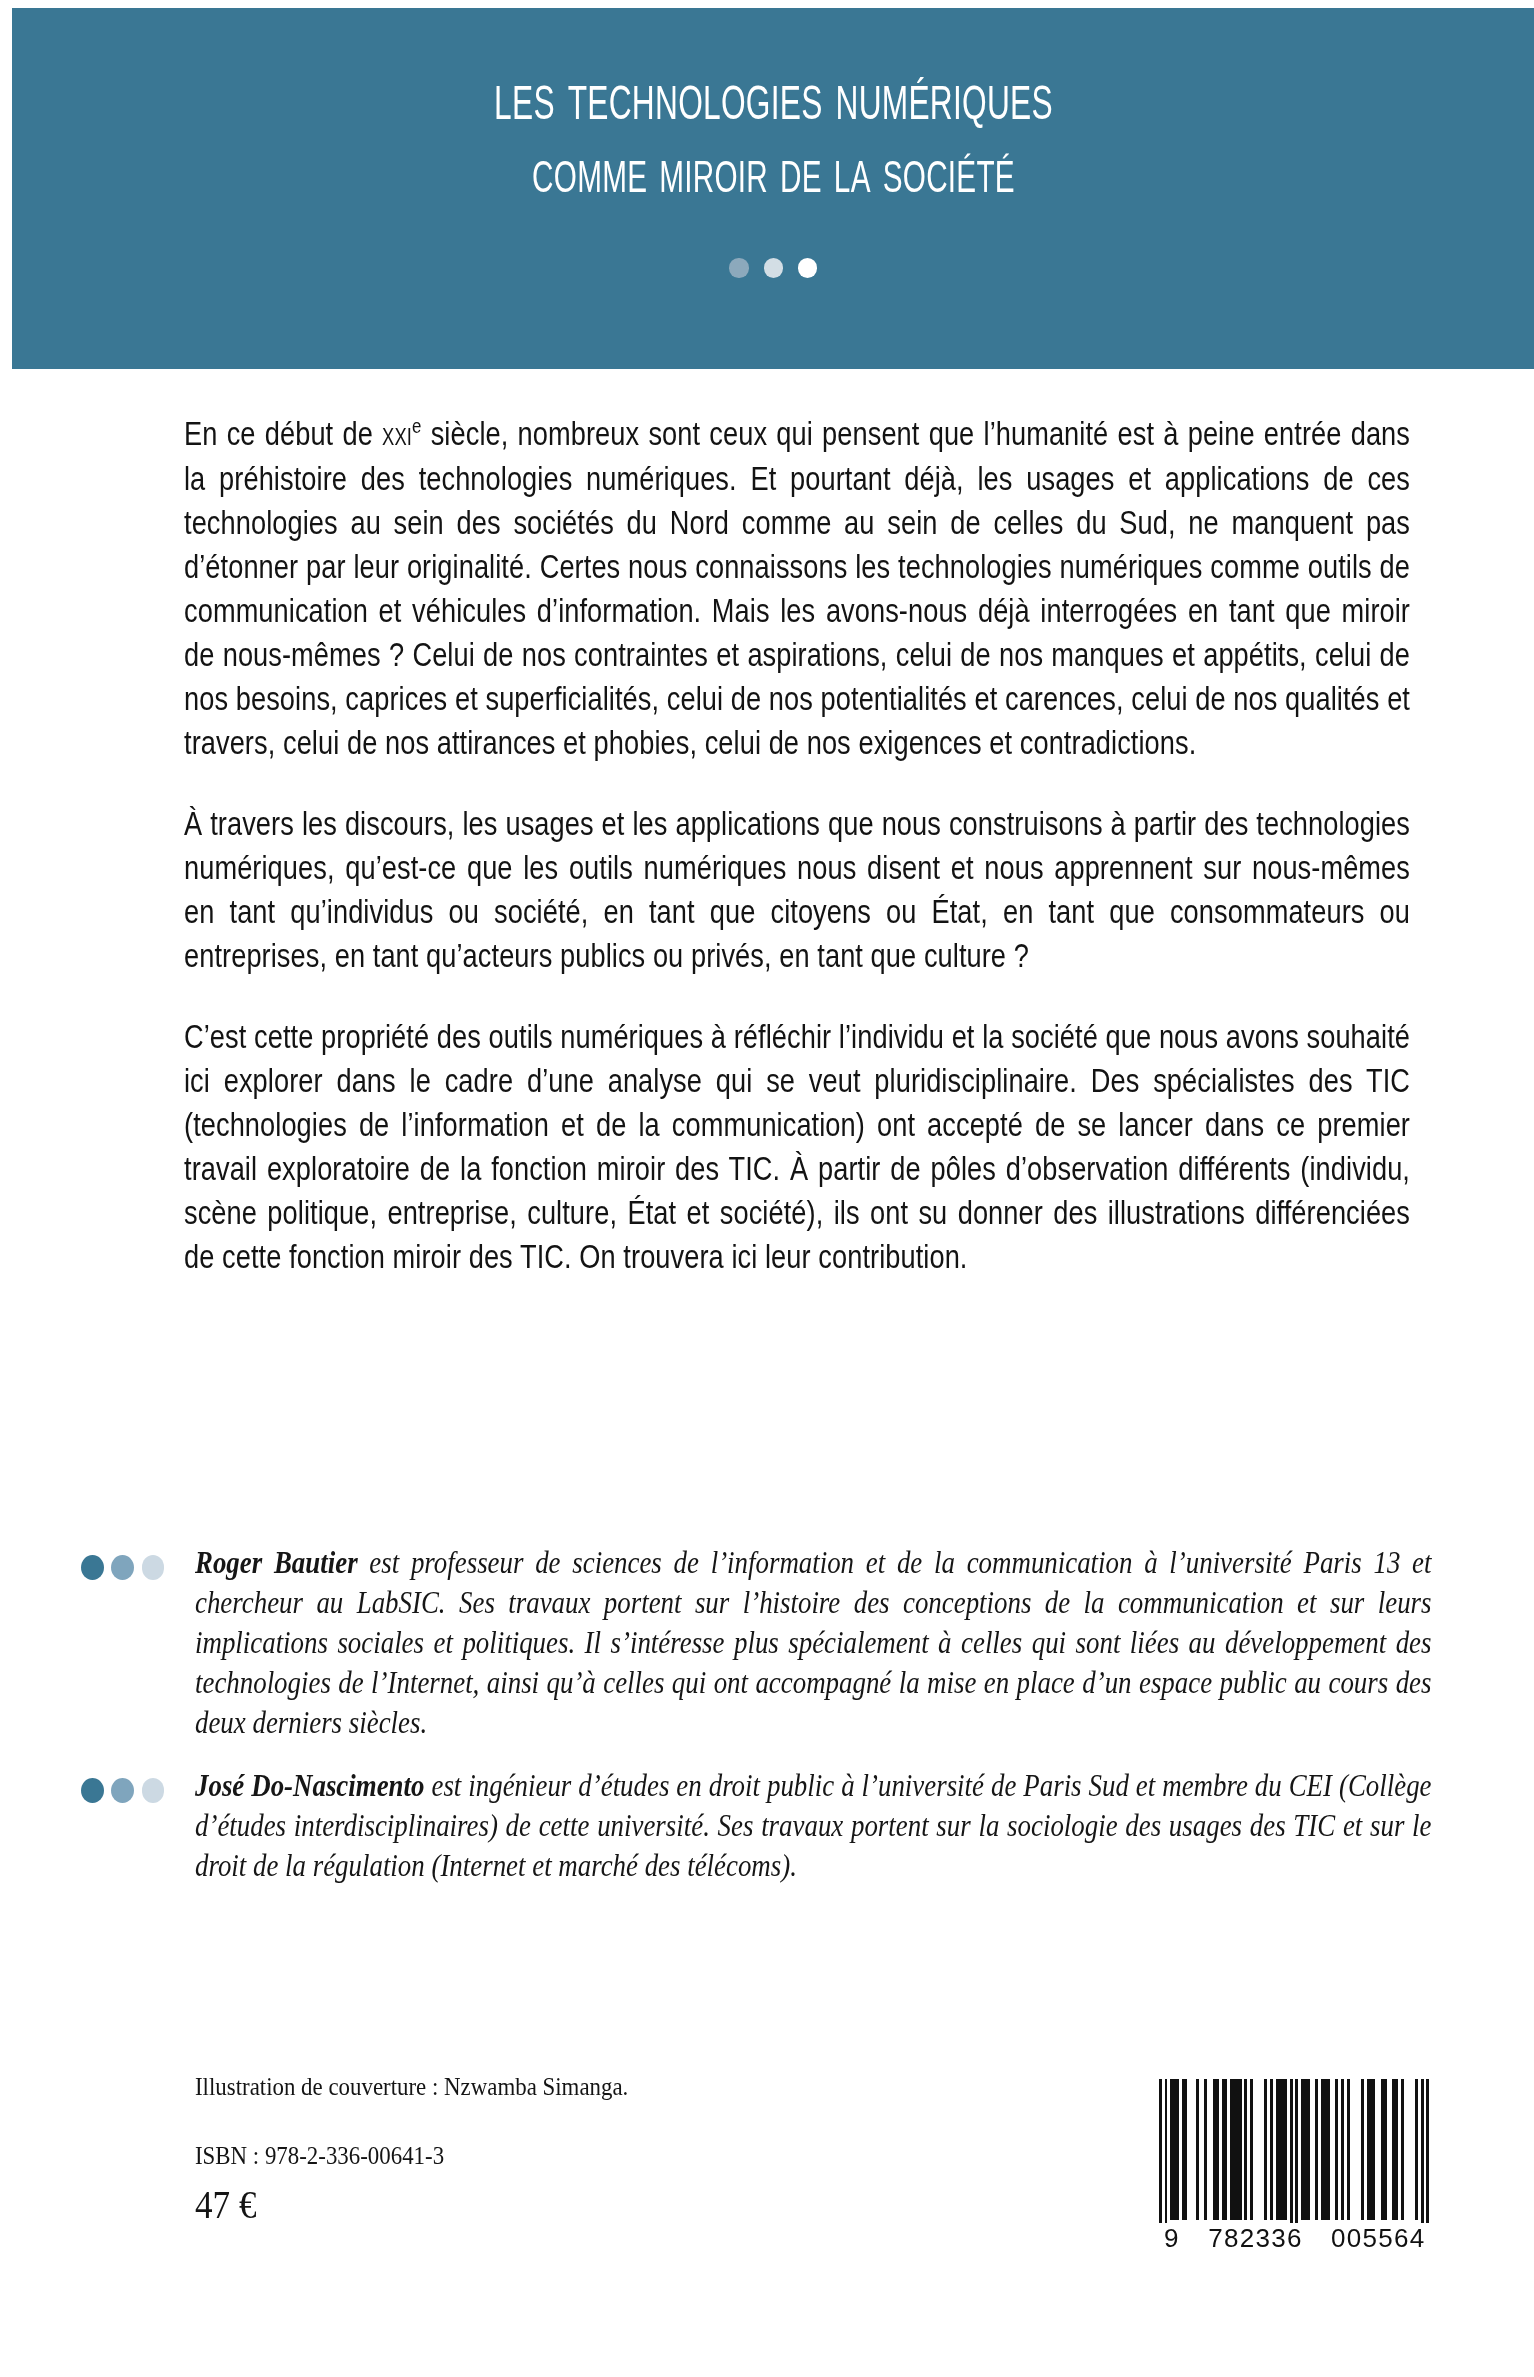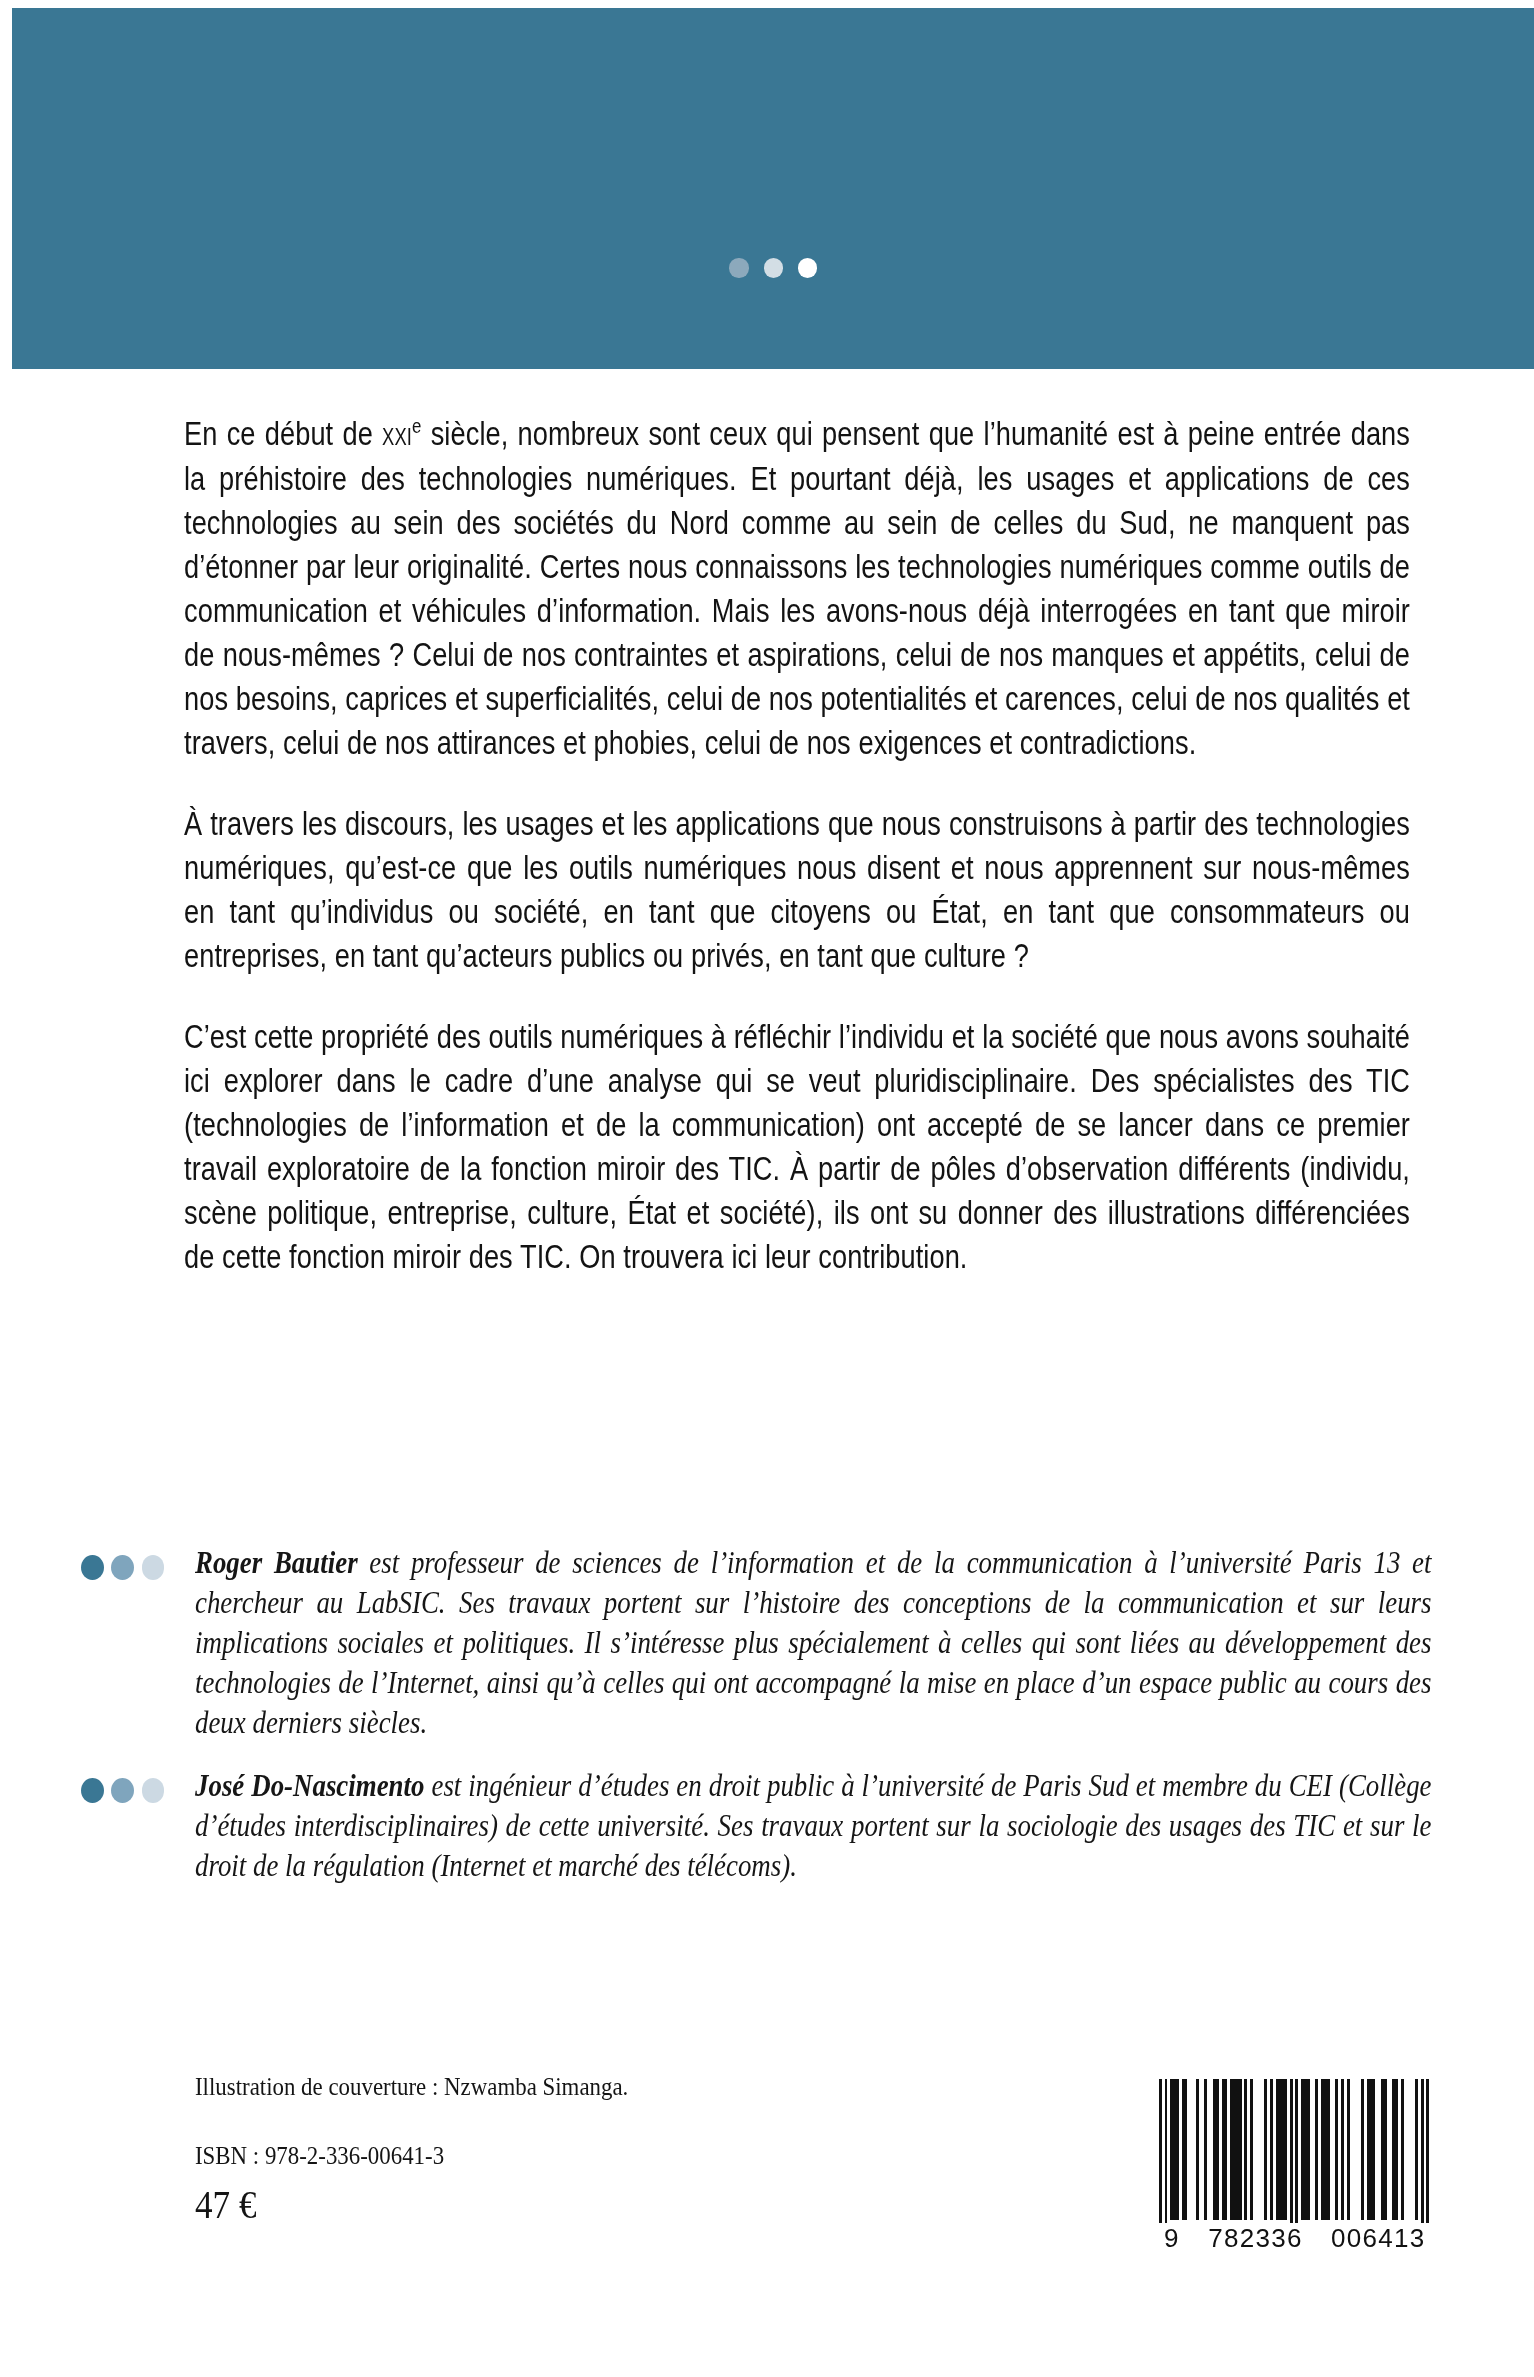--- a/index.html
+++ b/index.html
@@ -204,20 +204,24 @@
     box-sizing: border-box;
     background: #ffffff;
   }
   .barcode-digits .g1 { margin-left: 1.7px; }
 </style>
 </head>
 <body>
 
 <div class="header-band" style="background: rgb(58, 119, 148);">
 
+  <div class="title-block">
+    <div class="title-line title-line-1">Les technologies numériques</div>
+    <div class="title-line title-line-2">comme miroir de la société</div>
+  </div>
 
   <div class="header-dots">
     <span class="dot" id="hdot1" style="background: rgb(140, 169, 188);"></span>
     <span class="dot" id="hdot2" style="background: rgb(211, 222, 229);"></span>
     <span class="dot" id="hdot3" style="background: rgb(255, 255, 255);"></span>
   </div>
 
 </div>
 
 <div class="body-wrap">
@@ -306,16 +310,16 @@
       <span style="left: 233px; width: 2.7px; height: 141px;"></span>
       <span style="left: 236px; width: 2.7px; height: 141px;"></span>
       <span style="left: 242px; width: 2.7px; height: 141px;"></span>
       <span style="left: 256px; width: 2.7px; height: 141px;"></span>
       <span style="left: 262px; width: 2.7px; height: 159px;"></span>
       <span style="left: 267px; width: 2.7px; height: 159px;"></span>
     </div>
   <div class="barcode-digits">
     <span class="g1">9</span>
     <span>782336</span>
-    <span>006413</span>
+    <span>005564</span>
   </div>
 </div>
 
 
 </body></html>

